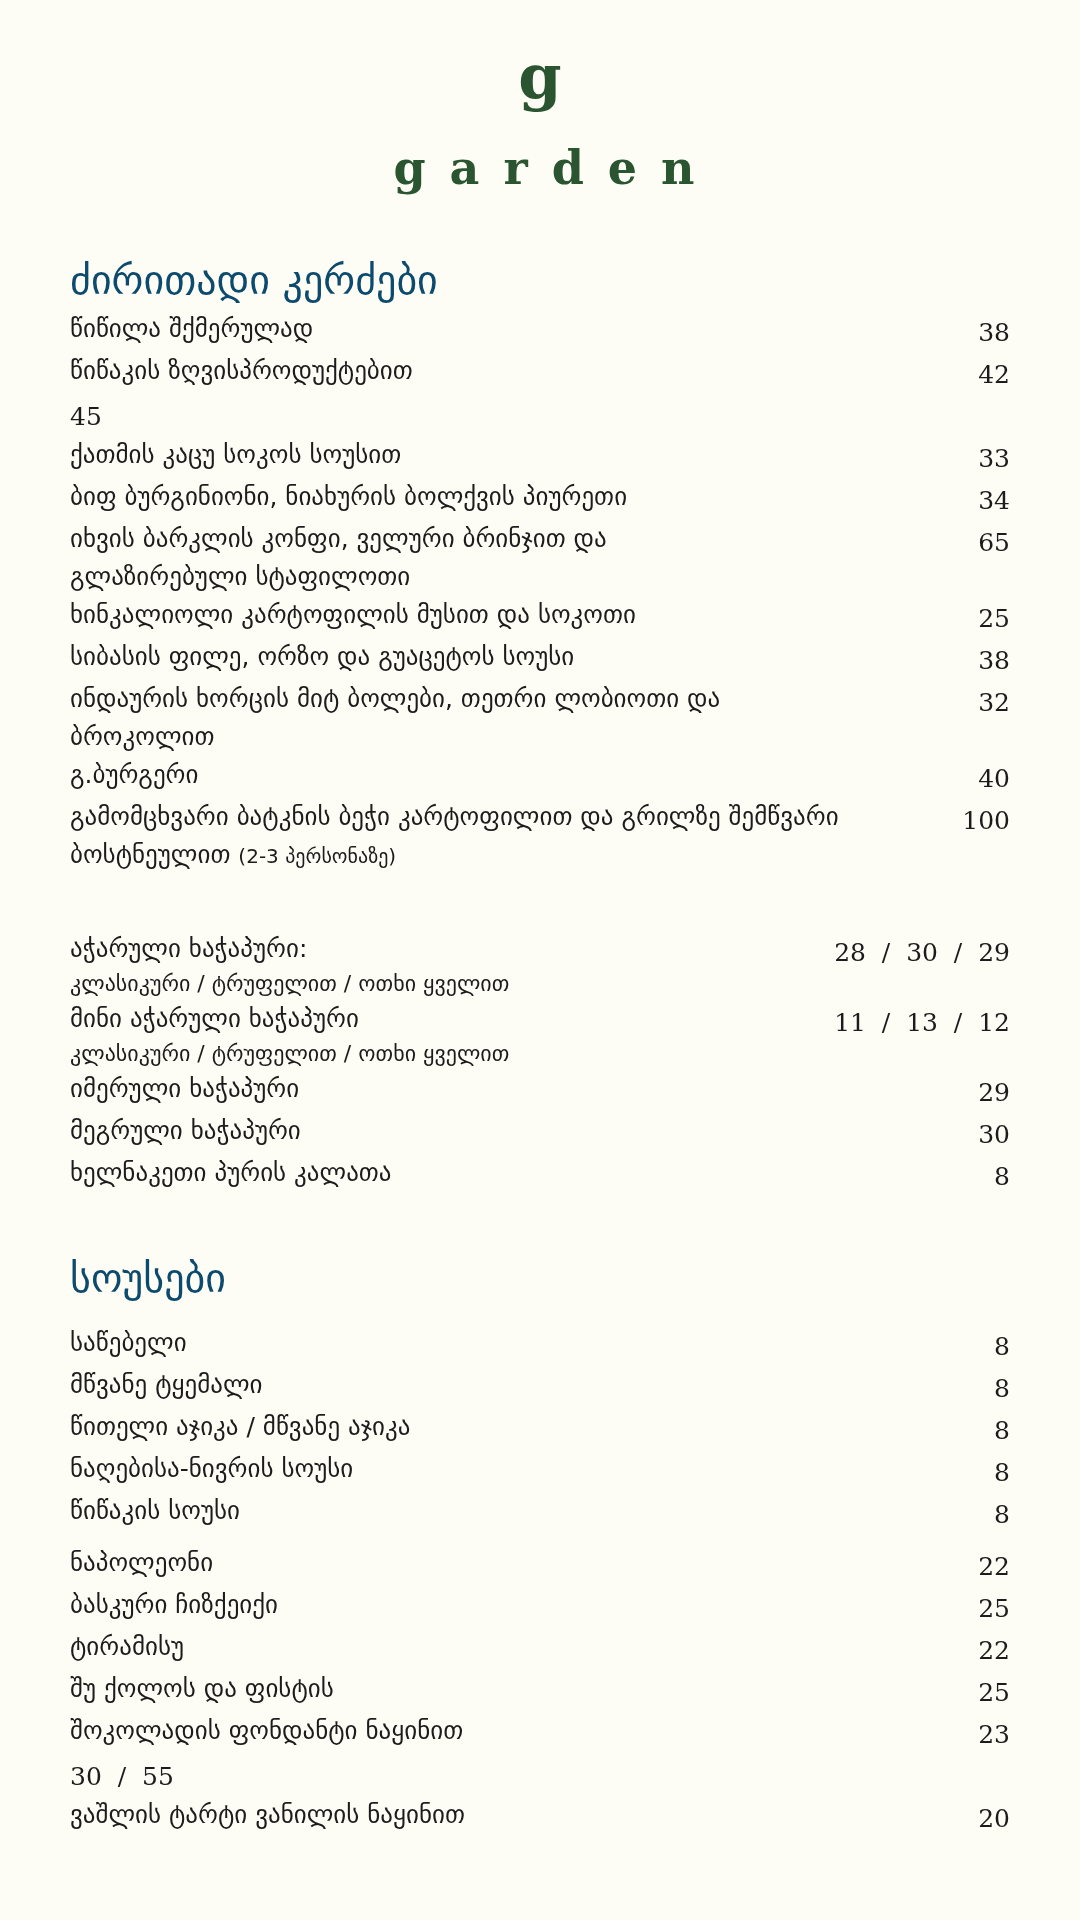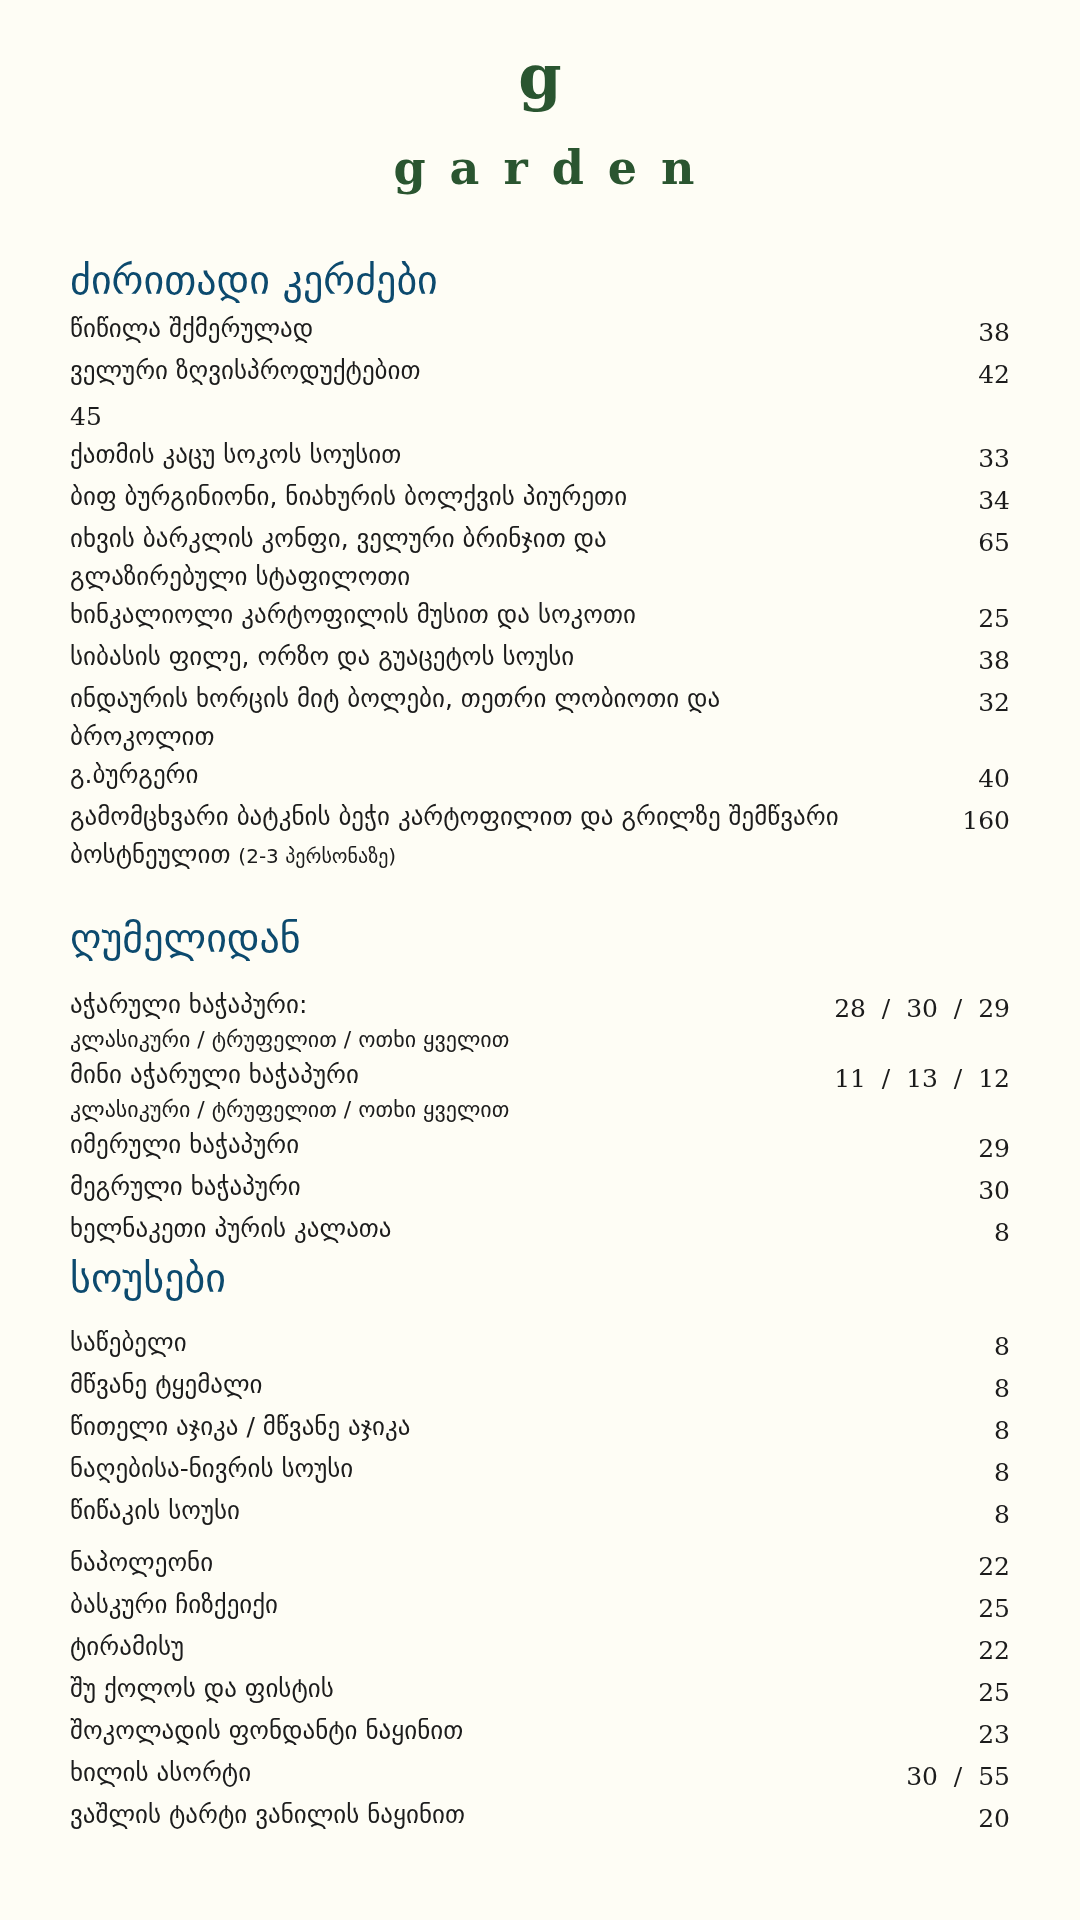--- a/index.html
+++ b/index.html
@@ -95,21 +95,21 @@
 <div class="logo logo-word">garden</div>
 
 <div class="section" style="top:252px;">
   <h2 class="section-title">ძირითადი კერძები</h2>
   <div style="margin-top:2px;">
     <div class="item">
         <span class="name">წიწილა შქმერულად</span>
         <span class="price">38</span>
       </div>
     <div class="item">
-        <span class="name">ველური ზღვისპროდუქტებით</span>
+        <span class="name">წიწაკის ზღვისპროდუქტებით</span>
         <span class="price">42</span>
       </div>
     <div class="item">
         <span class="price">45</span>
       </div>
     <div class="item">
         <span class="name">ქათმის კაცუ სოკოს სოუსით</span>
         <span class="price">33</span>
       </div>
     <div class="item">
@@ -131,27 +131,26 @@
     <div class="item wrap">
         <span class="name" style="max-width:760px;">ინდაურის ხორცის მიტ ბოლები, თეთრი ლობიოთი და ბროკოლით</span>
         <span class="price">32</span>
       </div>
     <div class="item">
         <span class="name">გ.ბურგერი</span>
         <span class="price">40</span>
       </div>
     <div class="item wrap">
       <span class="name" style="max-width:800px;"><span>გამომცხვარი ბატკნის ბეჭი კარტოფილით და გრილზე შემწვარი ბოსტნეულით</span> <span class="note">(2-3 პერსონაზე)</span></span>
-      <span class="price">160</span>
+      <span class="price">100</span>
     </div>
   </div>
 </div>
 
 <div class="section" style="top:910px;">
-  <h2 class="section-title">ღუმელიდან</h2>
   <div style="margin-top:20px;">
     <div class="item">
       <span class="name"><span>აჭარული ხაჭაპური:</span><span class="sub">კლასიკური / ტრუფელით / ოთხი ყველით</span></span>
       <span class="price">28  /  30  /  29</span>
     </div>
     <div class="item">
       <span class="name"><span>მინი აჭარული ხაჭაპური</span><span class="sub">კლასიკური / ტრუფელით / ოთხი ყველით</span></span>
       <span class="price">11  /  13  /  12</span>
     </div>
     <div class="item">
@@ -211,21 +210,20 @@
       </div>
     <div class="item">
         <span class="name">შუ ქოლოს და ფისტის</span>
         <span class="price">25</span>
       </div>
     <div class="item">
         <span class="name">შოკოლადის ფონდანტი ნაყინით</span>
         <span class="price">23</span>
       </div>
     <div class="item">
-        <span class="name">ხილის ასორტი</span>
         <span class="price">30  /  55</span>
       </div>
     <div class="item">
         <span class="name">ვაშლის ტარტი ვანილის ნაყინით</span>
         <span class="price">20</span>
       </div>
   </div>
 </div>
 
 </body></html>

